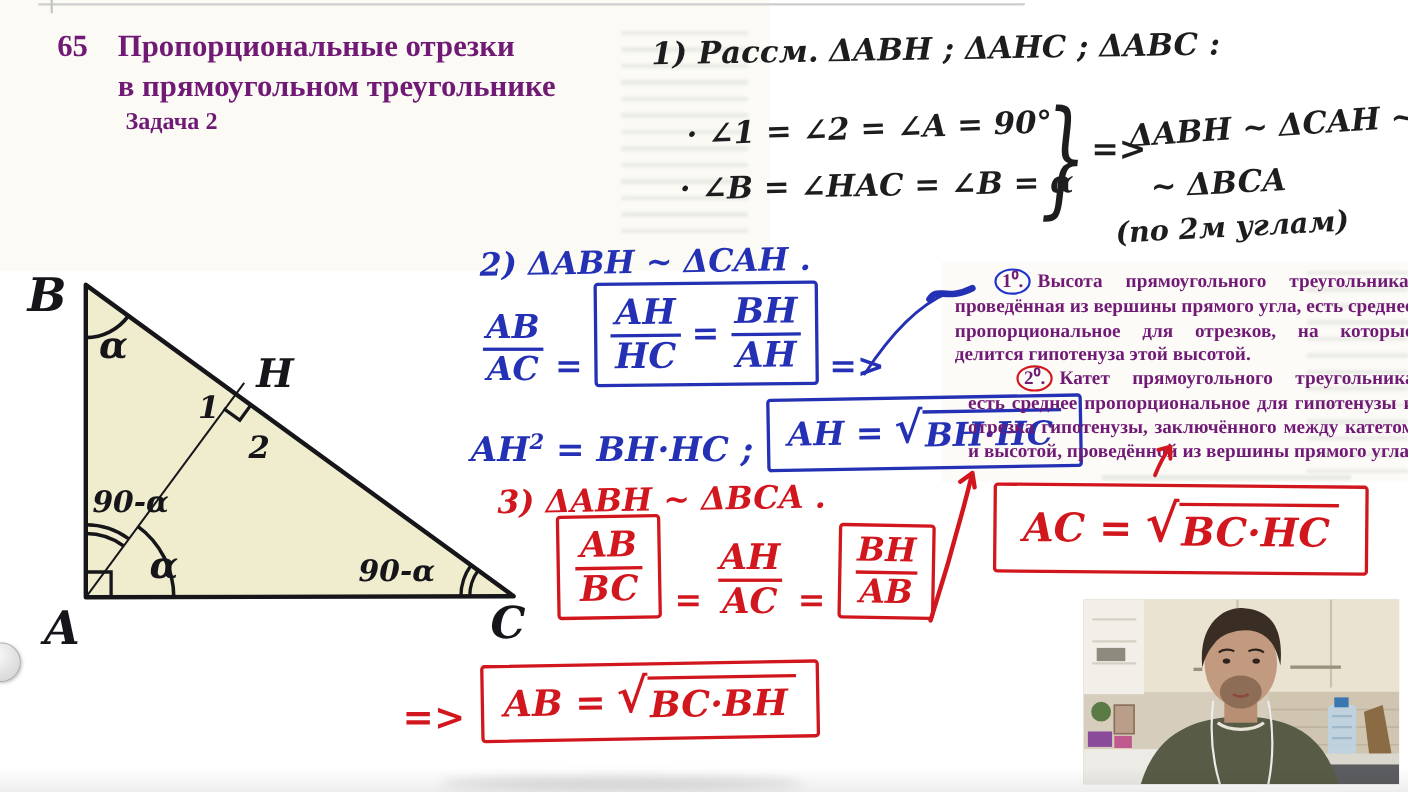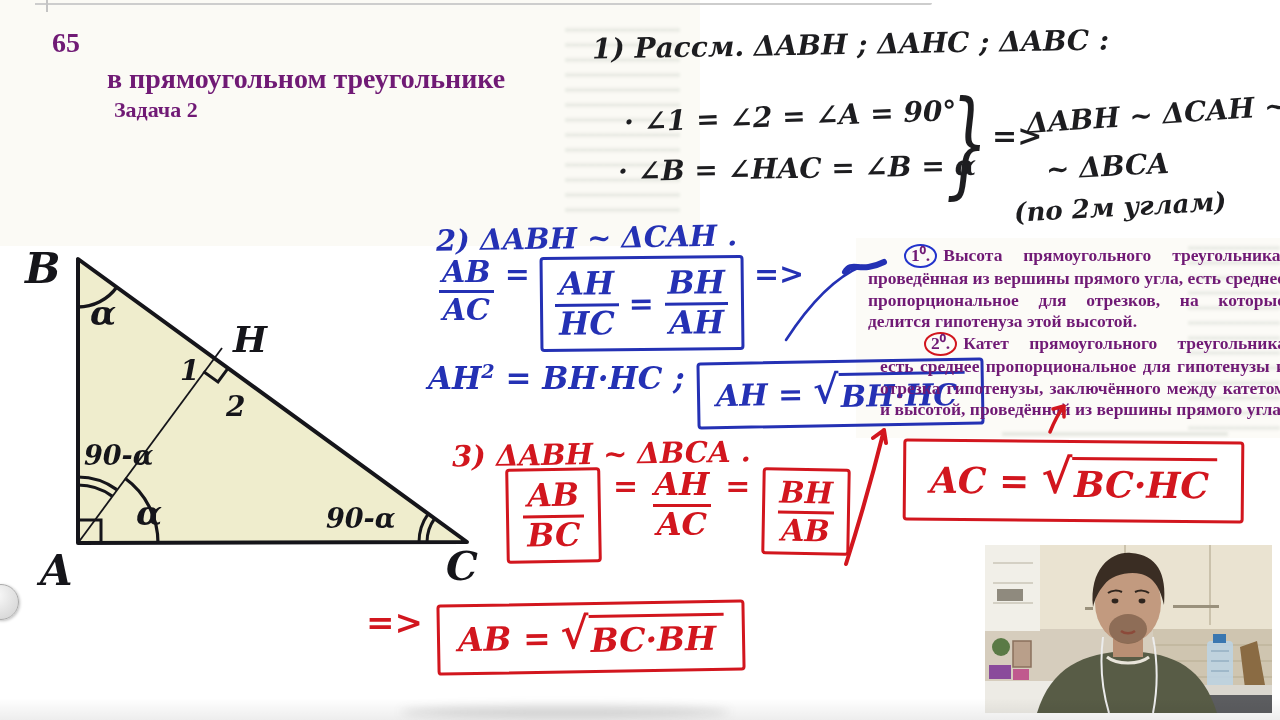--- a/index.html
+++ b/index.html
@@ -14,21 +14,21 @@
   .ink-blue{color:#2431b4;}
   .ink-red{color:#d2161e;}
   
   .frac{display:inline-flex;flex-direction:column;align-items:center;vertical-align:middle;line-height:1.05;}
   .frac .den{border-top:3px solid currentColor;padding:1px 4px 0 4px;}
   .frac .num{padding:0 4px 2px 4px;}
   .sqrt{display:inline-flex;align-items:flex-start;}
   .sqrt .sym{font-size:1.3em;line-height:0.9;transform:translateY(-1px);}
   .sqrt .rad{border-top:3px solid currentColor;padding:3px 8px 0 2px;}
   .inkbox{border:3.5px solid currentColor;border-radius:4px;display:inline-flex;align-items:center;}
-  .hrow{display:flex;align-items:flex-start;}
+  .hrow{display:flex;align-items:flex-end;}
   .circled{display:inline-block;border:2.6px solid;border-radius:50%;padding:0 5px 1px 5px;line-height:1.1;}
   sup{font-size:0.62em;}
   
   .smudge{position:absolute;opacity:.20;filter:blur(1.6px);
     background:repeating-linear-gradient(to bottom, rgba(95,115,95,.55) 0 4px, rgba(0,0,0,0) 4px 15px);}
   svg text.hw{font-family:"DejaVu Serif",serif;font-style:italic;font-weight:700;fill:#15151a;}
 </style>
 </head>
 <body>
 
@@ -38,20 +38,21 @@
   <div class="abs" style="left:856px;top:238px;width:424px;height:200px;background:#fcfbf7;"></div>
 
   <div class="smudge" style="left:565px;top:28px;width:115px;height:185px;"></div>
   <div class="smudge" style="left:1188px;top:246px;width:92px;height:186px;"></div>
   <div class="smudge" style="left:1002px;top:432px;width:226px;height:13px;opacity:.25;"></div>
 
   <div class="abs" style="left:35px;top:3px;width:897px;height:2px;background:#cdcdcd;border-radius:0 0 2px 0;"></div>
   <div class="abs" style="left:46px;top:0;width:2px;height:12px;background:#c4c4c4;"></div>
 
   <div class="abs book book-blue" style="left:52px;top:27px;font-size:28px;">65</div>
+  <div class="abs book book-blue" style="left:107px;top:27px;font-size:28px;">Пропорциональные отрезки</div>
   <div class="abs book book-blue" style="left:107px;top:63px;font-size:28px;">в прямоугольном треугольнике</div>
   <div class="abs book" style="left:114px;top:97px;font-size:22px;">Задача 2</div>
 
   <svg class="abs" style="left:0;top:228px;" width="520" height="380" viewBox="0 0 520 380">
     <polygon points="78,31 78,315 467,314" fill="#efedcd" stroke="#15151a" stroke-width="4" stroke-linejoin="round"></polygon>
     <line x1="78" y1="315" x2="222" y2="120" stroke="#15151a" stroke-width="1.8"></line>
 
     <path d="M 228.5 139.6 L 218 154 L 203.4 143.5" fill="none" stroke="#15151a" stroke-width="3"></path>
 
     <path d="M 78 292 L 101 292 L 101 315" fill="none" stroke="#15151a" stroke-width="3"></path>

